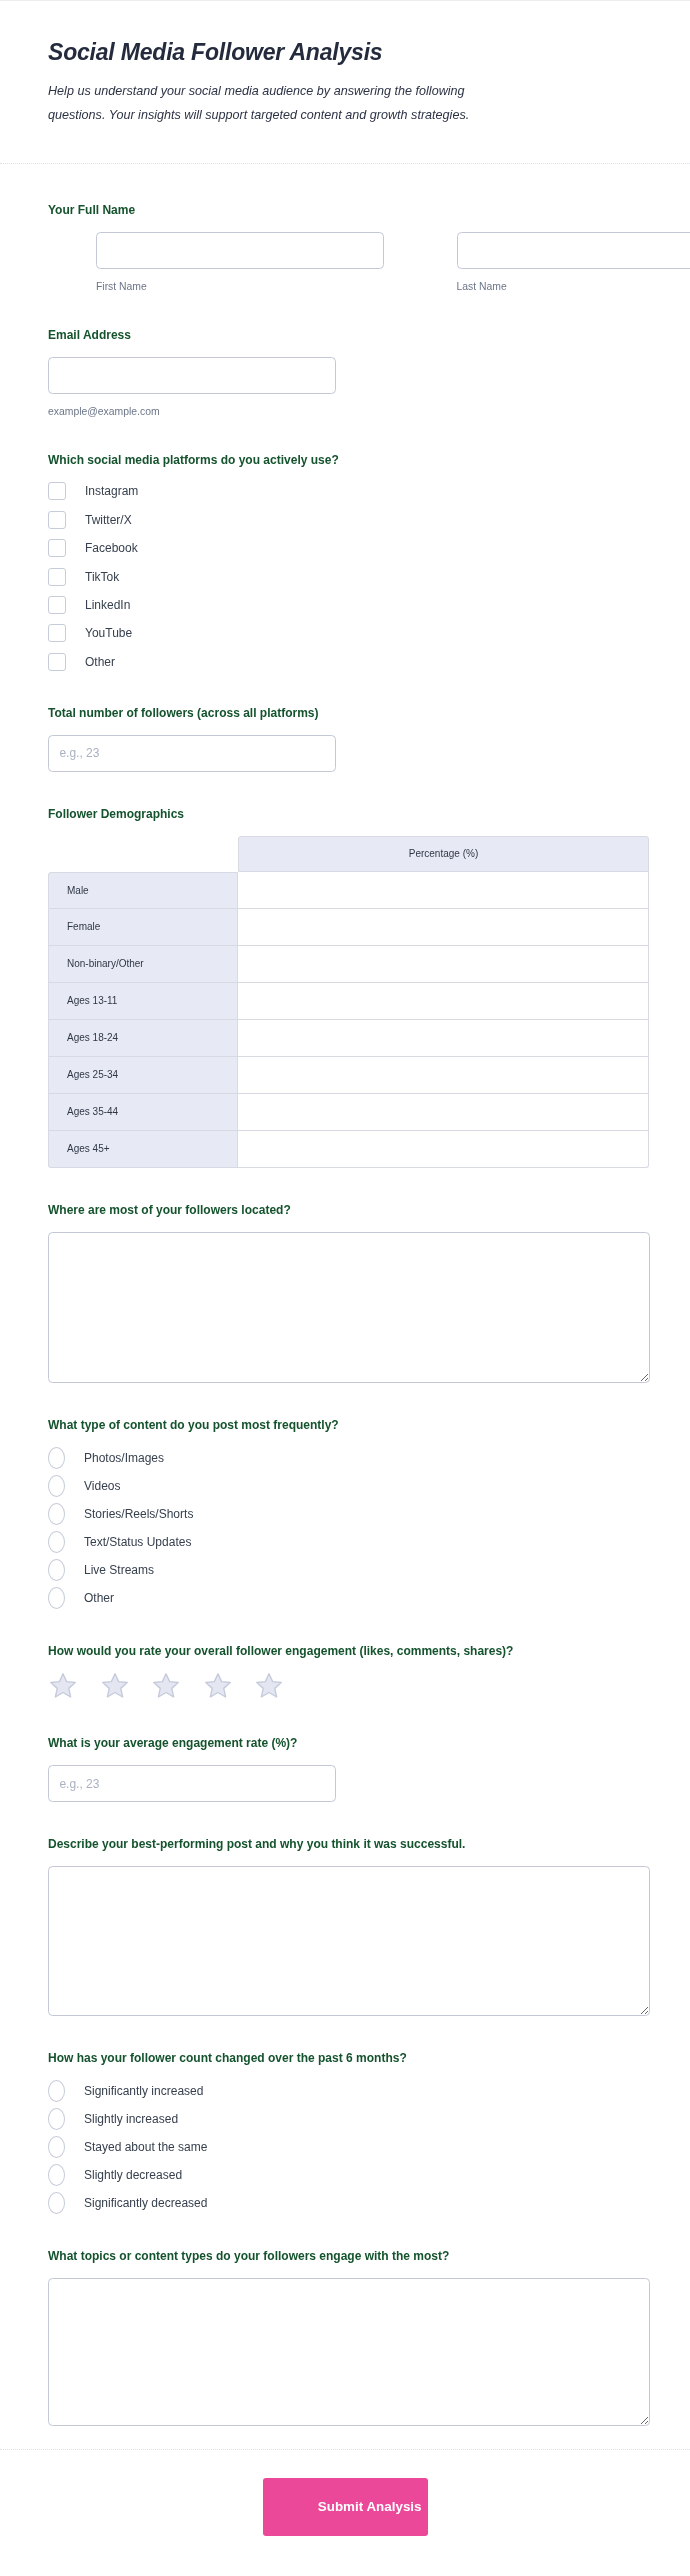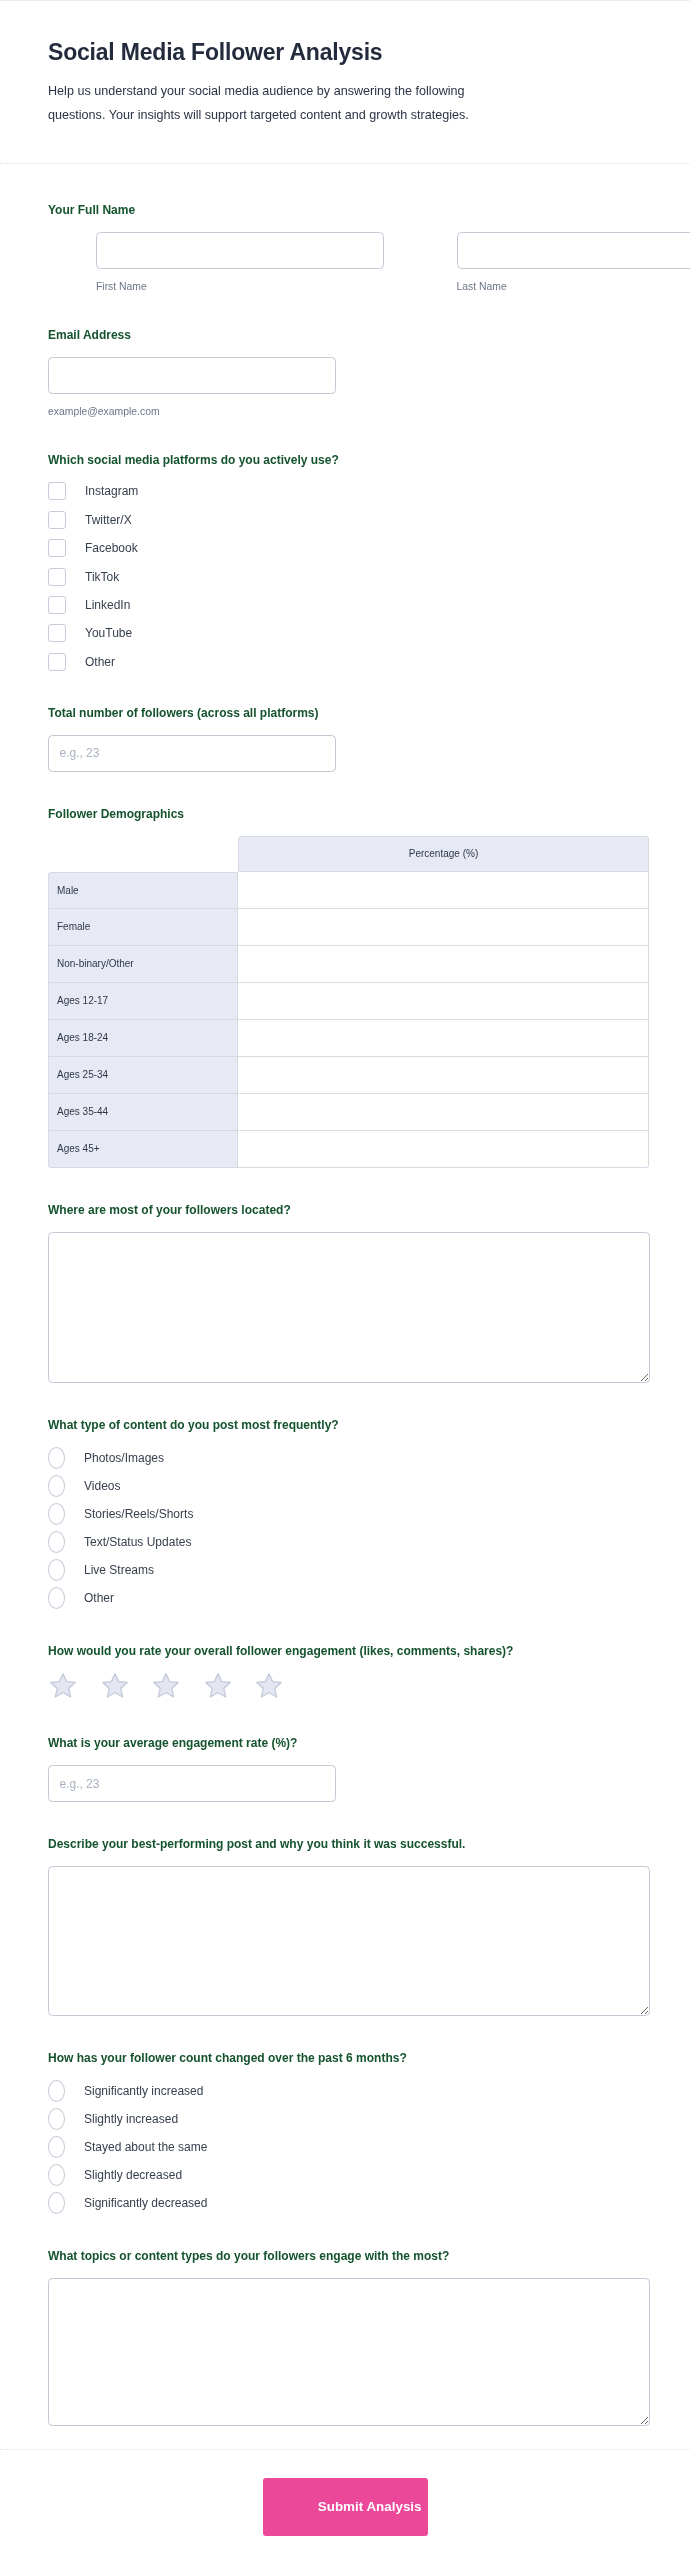--- a/index.html
+++ b/index.html
@@ -5,21 +5,21 @@
   html, body { margin: 0; padding: 0; background: #ffffff; }
   body {
     width: 690px;
     font-family: "Liberation Sans", sans-serif;
     color: #2c3345;
     -webkit-font-smoothing: antialiased;
   }
   .page { width: 690px; min-height: 2576px; background: #fff; border-top: 0.7px solid #ededed; box-sizing: border-box; }
 
   
-  .form-header { padding: 37px 40px 36px 48px; border-bottom: 0.7px dotted #dce1ed; }
+  .form-header { padding: 37px 40px 36px 48px; border-bottom: 0.7px dotted #dce1ed; font-style: italic; }
   .form-title {
     margin: 0; font-size: 23px; font-weight: 700; color: #242b3d;
     letter-spacing: -0.2px; line-height: 28px;
   }
   .form-desc { margin-top: 12.6px; max-width: 535px; }
   .form-desc div { font-size: 12.6px; line-height: 24px; color: #2c3345; font-weight: 400; }
 
   
   .form-body { padding: 39px 40px 0 48px; }
   .section { margin-bottom: 35px; }
@@ -74,21 +74,21 @@
   .dt-corner { background: transparent; }
   .dt-header {
     box-sizing: border-box; background: #e7eaf4; border: 0.7px solid #d7dae3;
     border-radius: 3px 3px 0 0;
     display: flex; align-items: center; justify-content: center;
     font-size: 10px; color: #2f3747; font-weight: 400;
   }
   .dt-label {
     box-sizing: border-box; background: #e7eaf4;
     border: 0.7px solid #d7dae3; border-top: none;
-    display: flex; align-items: center; padding-left: 8px;
+    display: flex; align-items: center; padding-left: 18px;
     font-size: 10px; color: #2f3747;
   }
   .dt-label.first { border-top: 0.7px solid #d7dae3; border-top-left-radius: 3px; }
   .dt-label.last { border-bottom-left-radius: 3px; }
   .dt-cell {
     box-sizing: border-box; background: #fff;
     border-right: 0.7px solid #d7dae3; border-bottom: 0.7px solid #d7dae3;
     cursor: text;
   }
   .dt-cell.last { border-bottom-right-radius: 3px; }
@@ -188,21 +188,21 @@
 
         <div class="dt-label first">Male</div>
         <div class="dt-cell"></div>
 
         <div class="dt-label">Female</div>
         <div class="dt-cell"></div>
 
         <div class="dt-label">Non-binary/Other</div>
         <div class="dt-cell"></div>
 
-        <div class="dt-label">Ages 12-17</div>
+        <div class="dt-label">Ages 13-11</div>
         <div class="dt-cell"></div>
 
         <div class="dt-label">Ages 18-24</div>
         <div class="dt-cell"></div>
 
         <div class="dt-label">Ages 25-34</div>
         <div class="dt-cell"></div>
 
         <div class="dt-label">Ages 35-44</div>
         <div class="dt-cell"></div>

